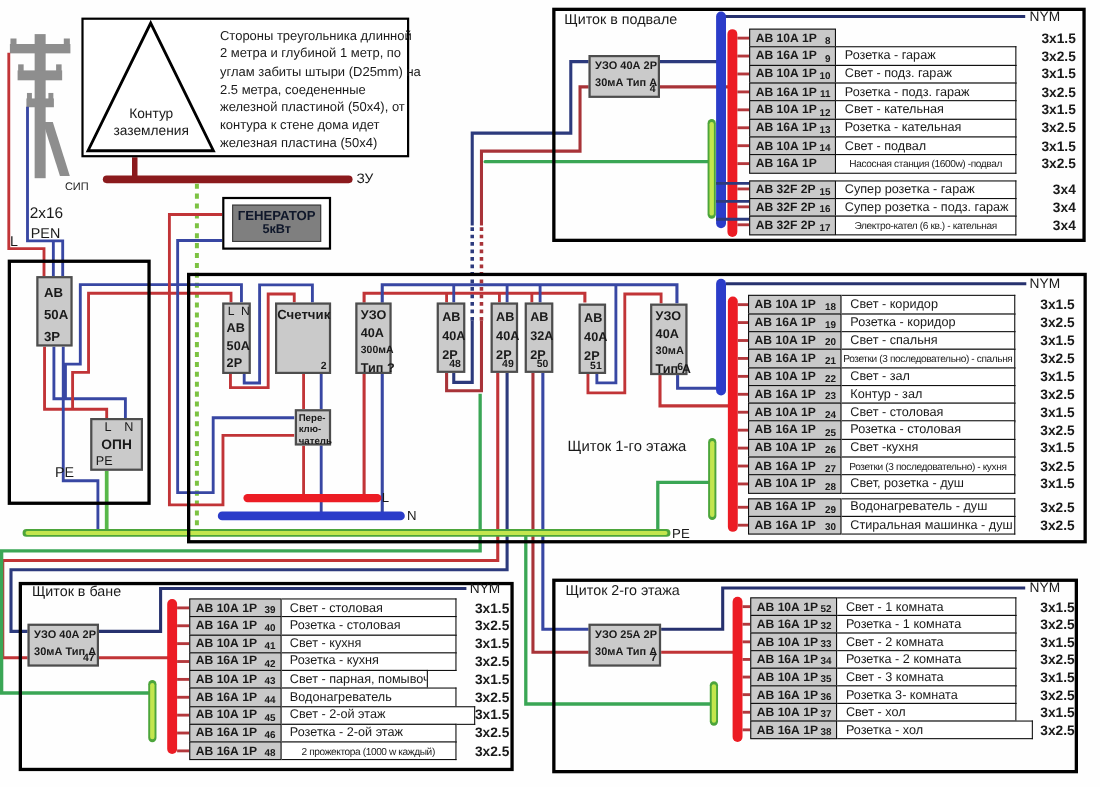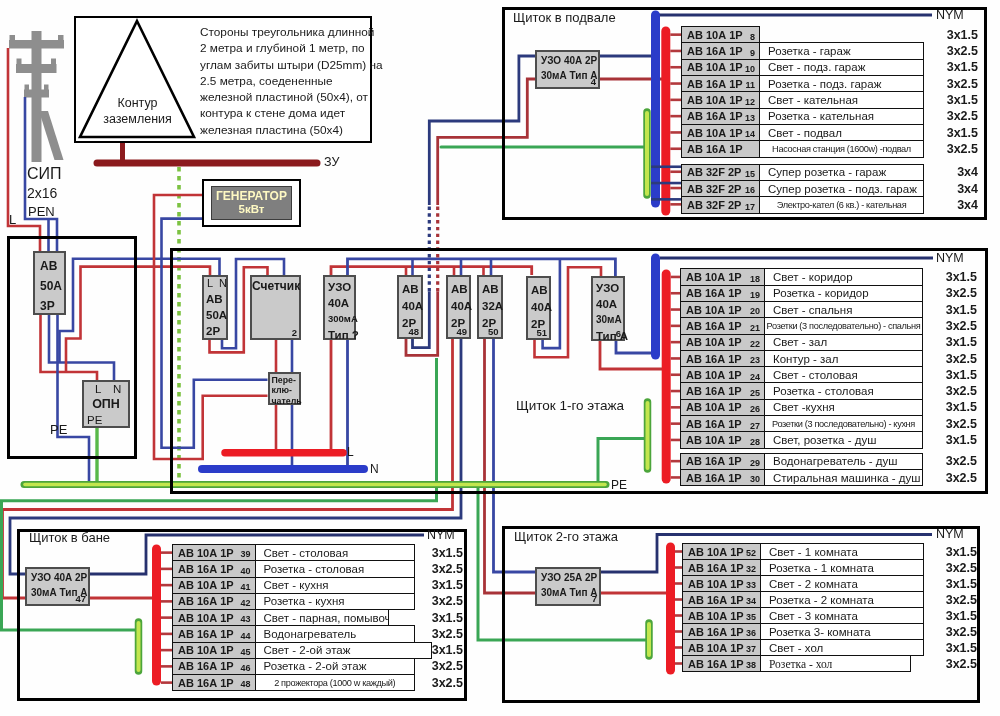--- a/index.html
+++ b/index.html
@@ -201,26 +201,26 @@
       <div>Стороны треугольника длинной</div>
       <div>2 метра и глубиной 1 метр, по</div>
       <div>углам забиты штыри (D25mm) на</div>
       <div>2.5 метра, соедененные</div>
       <div>железной пластиной (50х4), от</div>
       <div>контура к стене дома идет</div>
       <div>железная пластина (50х4)</div>
     </div>
 
   <div style="position:absolute;left:202px;top:179px;width:99px;height:48px;border:2px solid #000;background:#fff;box-sizing:border-box;"></div>
-  <div style="position:absolute;left:211px;top:186px;width:81px;height:34px;background:#7f7f7f;border:1.5px solid #3c3c3c;box-sizing:border-box;color:#fef9c3;text-align:center;font-weight:bold;">
+  <div style="position:absolute;left:211px;top:186px;width:81px;height:34px;background:#7f7f7f;border:1.5px solid #3c3c3c;box-sizing:border-box;color:#0f172a;text-align:center;font-weight:bold;">
     <div style="font-size:12px;margin-top:2px;">ГЕНЕРАТОР</div>
     <div style="font-size:11.5px;">5кВт</div>
   </div>
 
-  <div class="lbl b" style="left:27px;top:165px;font-size:16px;">СИП</div>
+  <div class="lbl b" style="left:27px;top:165px;font-size:10px;padding-left:32px;">СИП</div>
   <div class="lbl b" style="left:27px;top:185px;font-size:14px;">2х16</div>
   <div class="lbl" style="left:28px;top:204px;font-size:13px;">PEN</div>
   <div class="lbl" style="left:9px;top:212px;font-size:13px;">L</div>
   <div class="lbl b" style="left:324px;top:155px;font-size:12.5px;">ЗУ</div>
   <div class="lbl" style="left:50px;top:422px;font-size:13px;">РЕ</div>
 
   <div class="devbox" style="left:33px;top:251px;width:33px;height:64px;padding:3px 0 0 5px;">
     <div style="font-size:12px;font-weight:bold;line-height:20px;">
       <div>АВ</div>
       <div>50А</div>
@@ -663,17 +663,17 @@
           <span class="rnum">37</span>
         </div>
         <div class="dcell" style="width: 163px;">Свет - хол</div>
         <div class="ccell" style="flex: 1 1 0%;">3х1.5</div>
       </div>
       <div class="crow" style="left: 682px; top: 655px; width: 295px; height: 17.2px;">
         <div class="bcell" style="width: 79px;">
           <span>АВ 16А 1Р</span>
           <span class="rnum">38</span>
         </div>
-        <div class="dcell" style="width: 150px; font-family: Liberation Serif, serif;">Розетка - хол</div>
+        <div class="dcell" style="width: 178px;">Розетка - хол</div>
         <div class="ccell" style="flex: 1 1 0%;">3х2.5</div>
       </div>
     </div>
 </div>
 
 </body></html>

